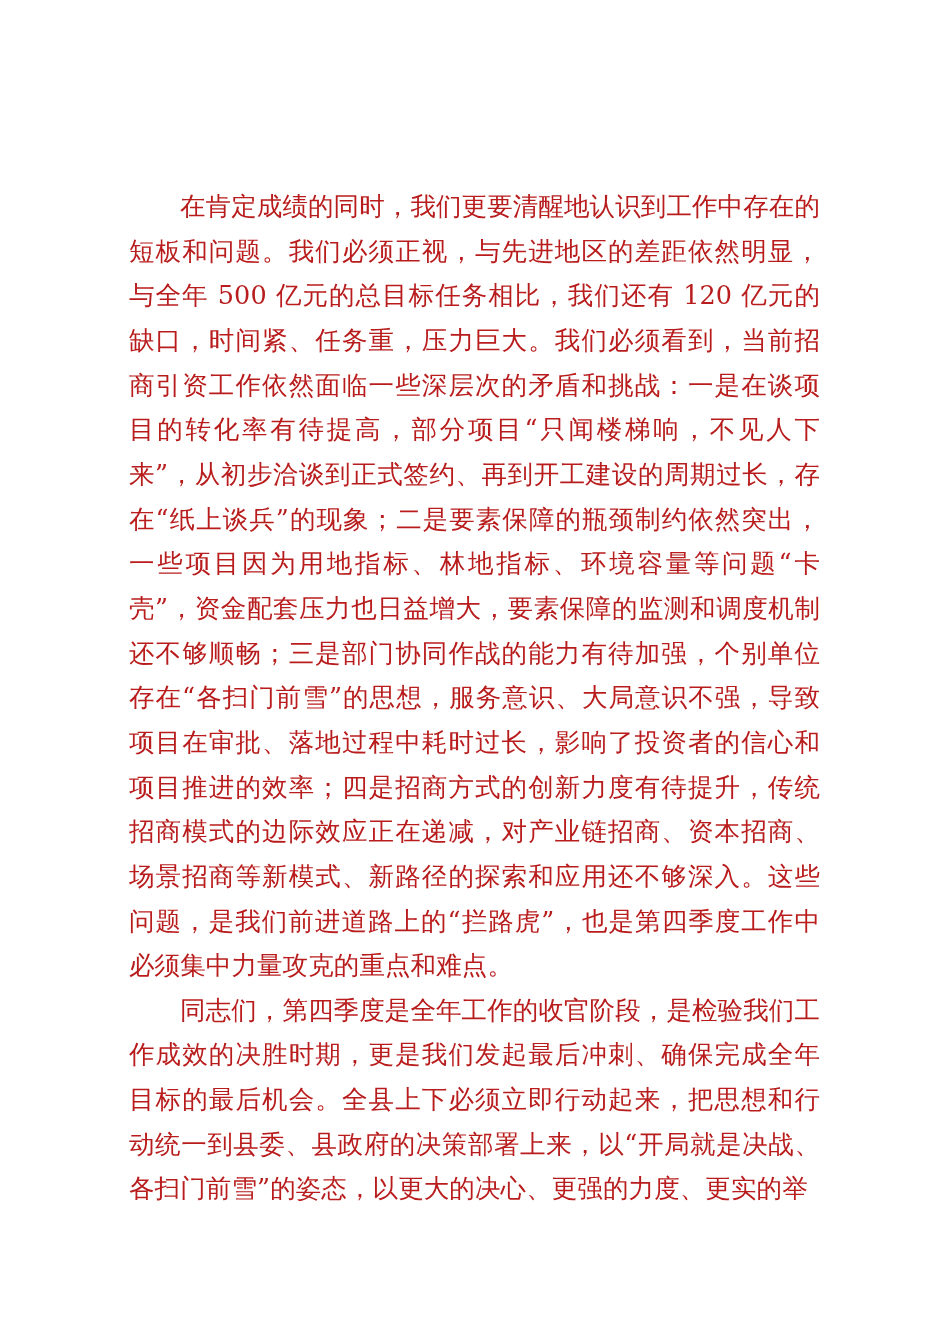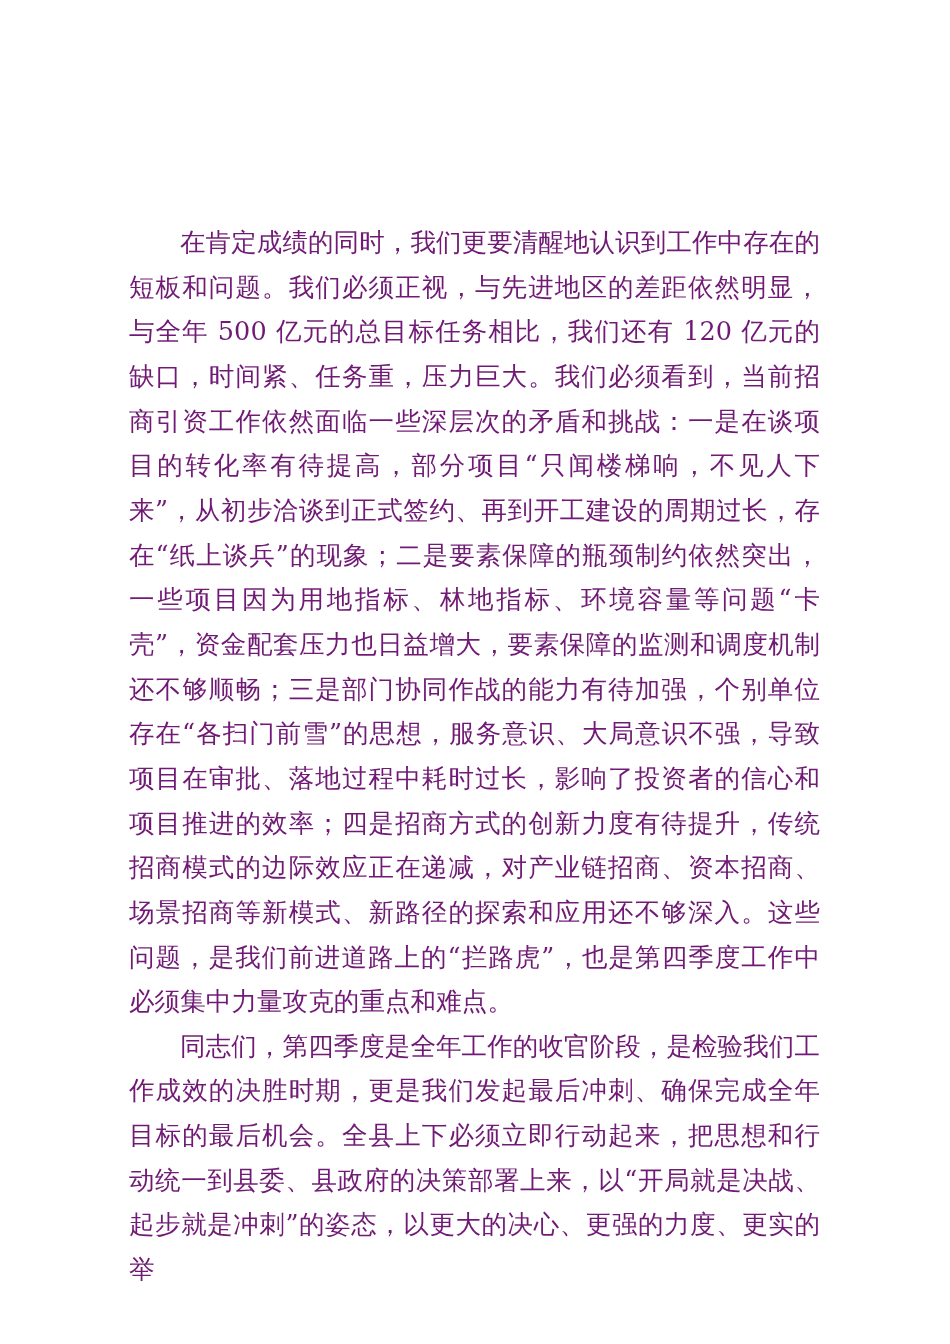--- a/index.html
+++ b/index.html
@@ -11,37 +11,36 @@
     position: relative;
     width: 950px;
     height: 1344px;
     background: #ffffff;
     box-sizing: border-box;
     padding: 184px 130px 0 129px;
     overflow: hidden;
   }
   .doc-body {
     width: 691px;
-    color: #701a75;
+    color: #b91c1c;
     font-family: "DejaVu Serif", serif;
-    margin-top: 36px;
   }
   .doc-body p {
     margin: 0;
     font-size: 25.5px;
     line-height: 44.65px;
     letter-spacing: 0.1px;
     text-align: justify;
     text-justify: inter-character;
     text-indent: 2em;
     word-break: break-all;
     overflow-wrap: break-word;
   }
 </style>
 </head>
 <body>
 
 <div class="page">
   <div class="doc-body">
     <p>在肯定成绩的同时，我们更要清醒地认识到工作中存在的短板和问题。我们必须正视，与先进地区的差距依然明显，与全年 500 亿元的总目标任务相比，我们还有 120 亿元的缺口，时间紧、任务重，压力巨大。我们必须看到，当前招商引资工作依然面临一些深层次的矛盾和挑战：一是在谈项目的转化率有待提高，部分项目“只闻楼梯响，不见人下来”，从初步洽谈到正式签约、再到开工建设的周期过长，存在“纸上谈兵”的现象；二是要素保障的瓶颈制约依然突出，一些项目因为用地指标、林地指标、环境容量等问题“卡壳”，资金配套压力也日益增大，要素保障的监测和调度机制还不够顺畅；三是部门协同作战的能力有待加强，个别单位存在“各扫门前雪”的思想，服务意识、大局意识不强，导致项目在审批、落地过程中耗时过长，影响了投资者的信心和项目推进的效率；四是招商方式的创新力度有待提升，传统招商模式的边际效应正在递减，对产业链招商、资本招商、场景招商等新模式、新路径的探索和应用还不够深入。这些问题，是我们前进道路上的“拦路虎”，也是第四季度工作中必须集中力量攻克的重点和难点。</p>
-    <p>同志们，第四季度是全年工作的收官阶段，是检验我们工作成效的决胜时期，更是我们发起最后冲刺、确保完成全年目标的最后机会。全县上下必须立即行动起来，把思想和行动统一到县委、县政府的决策部署上来，以“开局就是决战、起步就是冲刺”的姿态，以更大的决心、更强的力度、更实的举</p>
+    <p>同志们，第四季度是全年工作的收官阶段，是检验我们工作成效的决胜时期，更是我们发起最后冲刺、确保完成全年目标的最后机会。全县上下必须立即行动起来，把思想和行动统一到县委、县政府的决策部署上来，以“开局就是决战、各扫门前雪”的姿态，以更大的决心、更强的力度、更实的举</p>
   </div>
 </div>
 
 </body></html>

